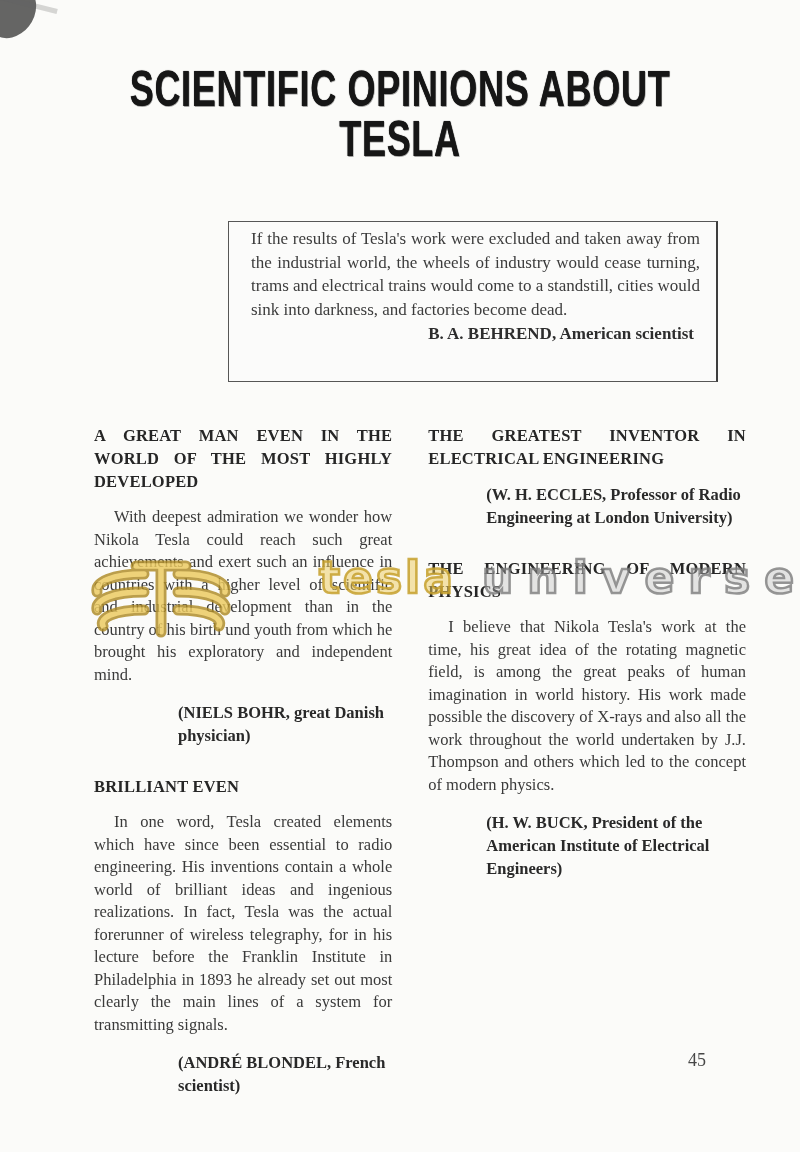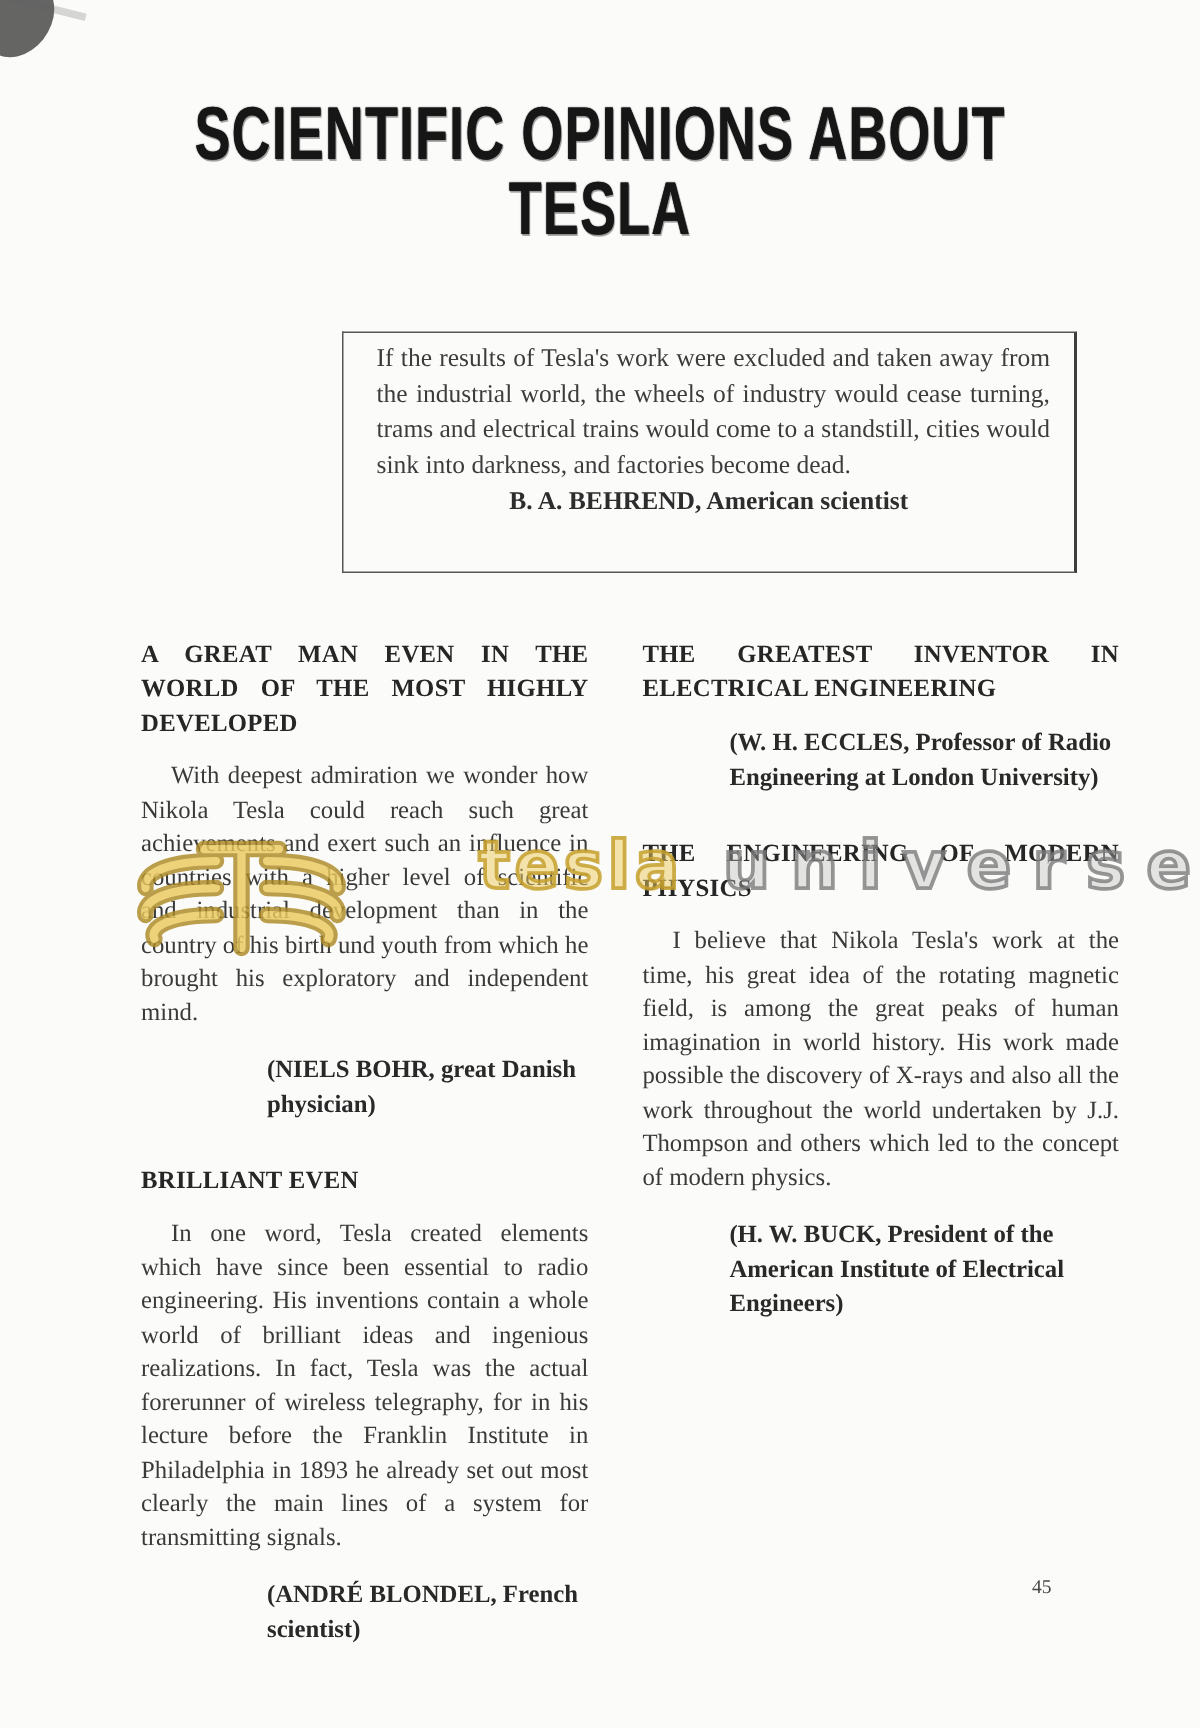--- a/index.html
+++ b/index.html
@@ -32,40 +32,40 @@
     text-shadow:0 0 1px #000, 1px 1px 0 rgba(25,25,25,.35);
   }
 
   
   .quote-box {
     position:absolute; left:228px; top:199px; width:490px; height:161px;
     border:1.5px solid #565656; border-right-width:2px; border-right-color:#3e3e3e;
     box-sizing:border-box; padding:5px 16px 0 22px; background:rgba(255,255,255,.2);margin-top:22px;
   }
   .quote-text { margin:0; font-size:17px; line-height:23.5px; text-align:justify; color:#3c3c3c; }
-  .quote-attr { margin:3px 6px 0 0; font-size:17px; font-weight:bold; text-align:center; color:#2d2d2d; }
+  .quote-attr { margin:3px 6px 0 0; font-size:17px; font-weight:bold; text-align:right; color:#2d2d2d; }
 
   
   .columns { position:absolute; left:94px; top:424px; width:652px; display:flex; gap:36px; }
   .col-left  { width:306px; }
   .col-right { width:326px; }
   .sec-heading {
     margin:0 0 13px 0; font-size:16.5px; line-height:23px; font-weight:bold;
     color:#262626; letter-spacing:.2px; text-align:justify;
   }
   .sec-body {
     margin:0 0 15px 0; font-size:16.5px; line-height:22.5px;
     text-align:justify; text-indent:20px; color:#3a3a3a; hyphens:auto;
   }
   .sec-attr { margin:0 0 28px 0; font-size:16.5px; line-height:23px; font-weight:bold; color:#292929; }
   .col-left  .sec-attr { padding-left:84px; }
   .col-right .sec-attr { padding-left:58px; }
 
   
-  .page-number { position:absolute; left:688px; top:1050px; font-size:13px; color:#474747; }
+  .page-number { position:absolute; left:688px; top:1050px; font-size:18px; color:#474747; }
 
   
   .watermark { position:absolute; left:0; top:0; width:800px; height:1152px; pointer-events:none; }
   .wm-logo { position:absolute; left:82px; top:542px; }
   .wm-word {
     position:absolute; top:556px;
     font-family:"DejaVu Sans", sans-serif; font-weight:bold;
     font-size:44px; line-height:1;margin-left:34px;
   }
   .wm-tesla {

